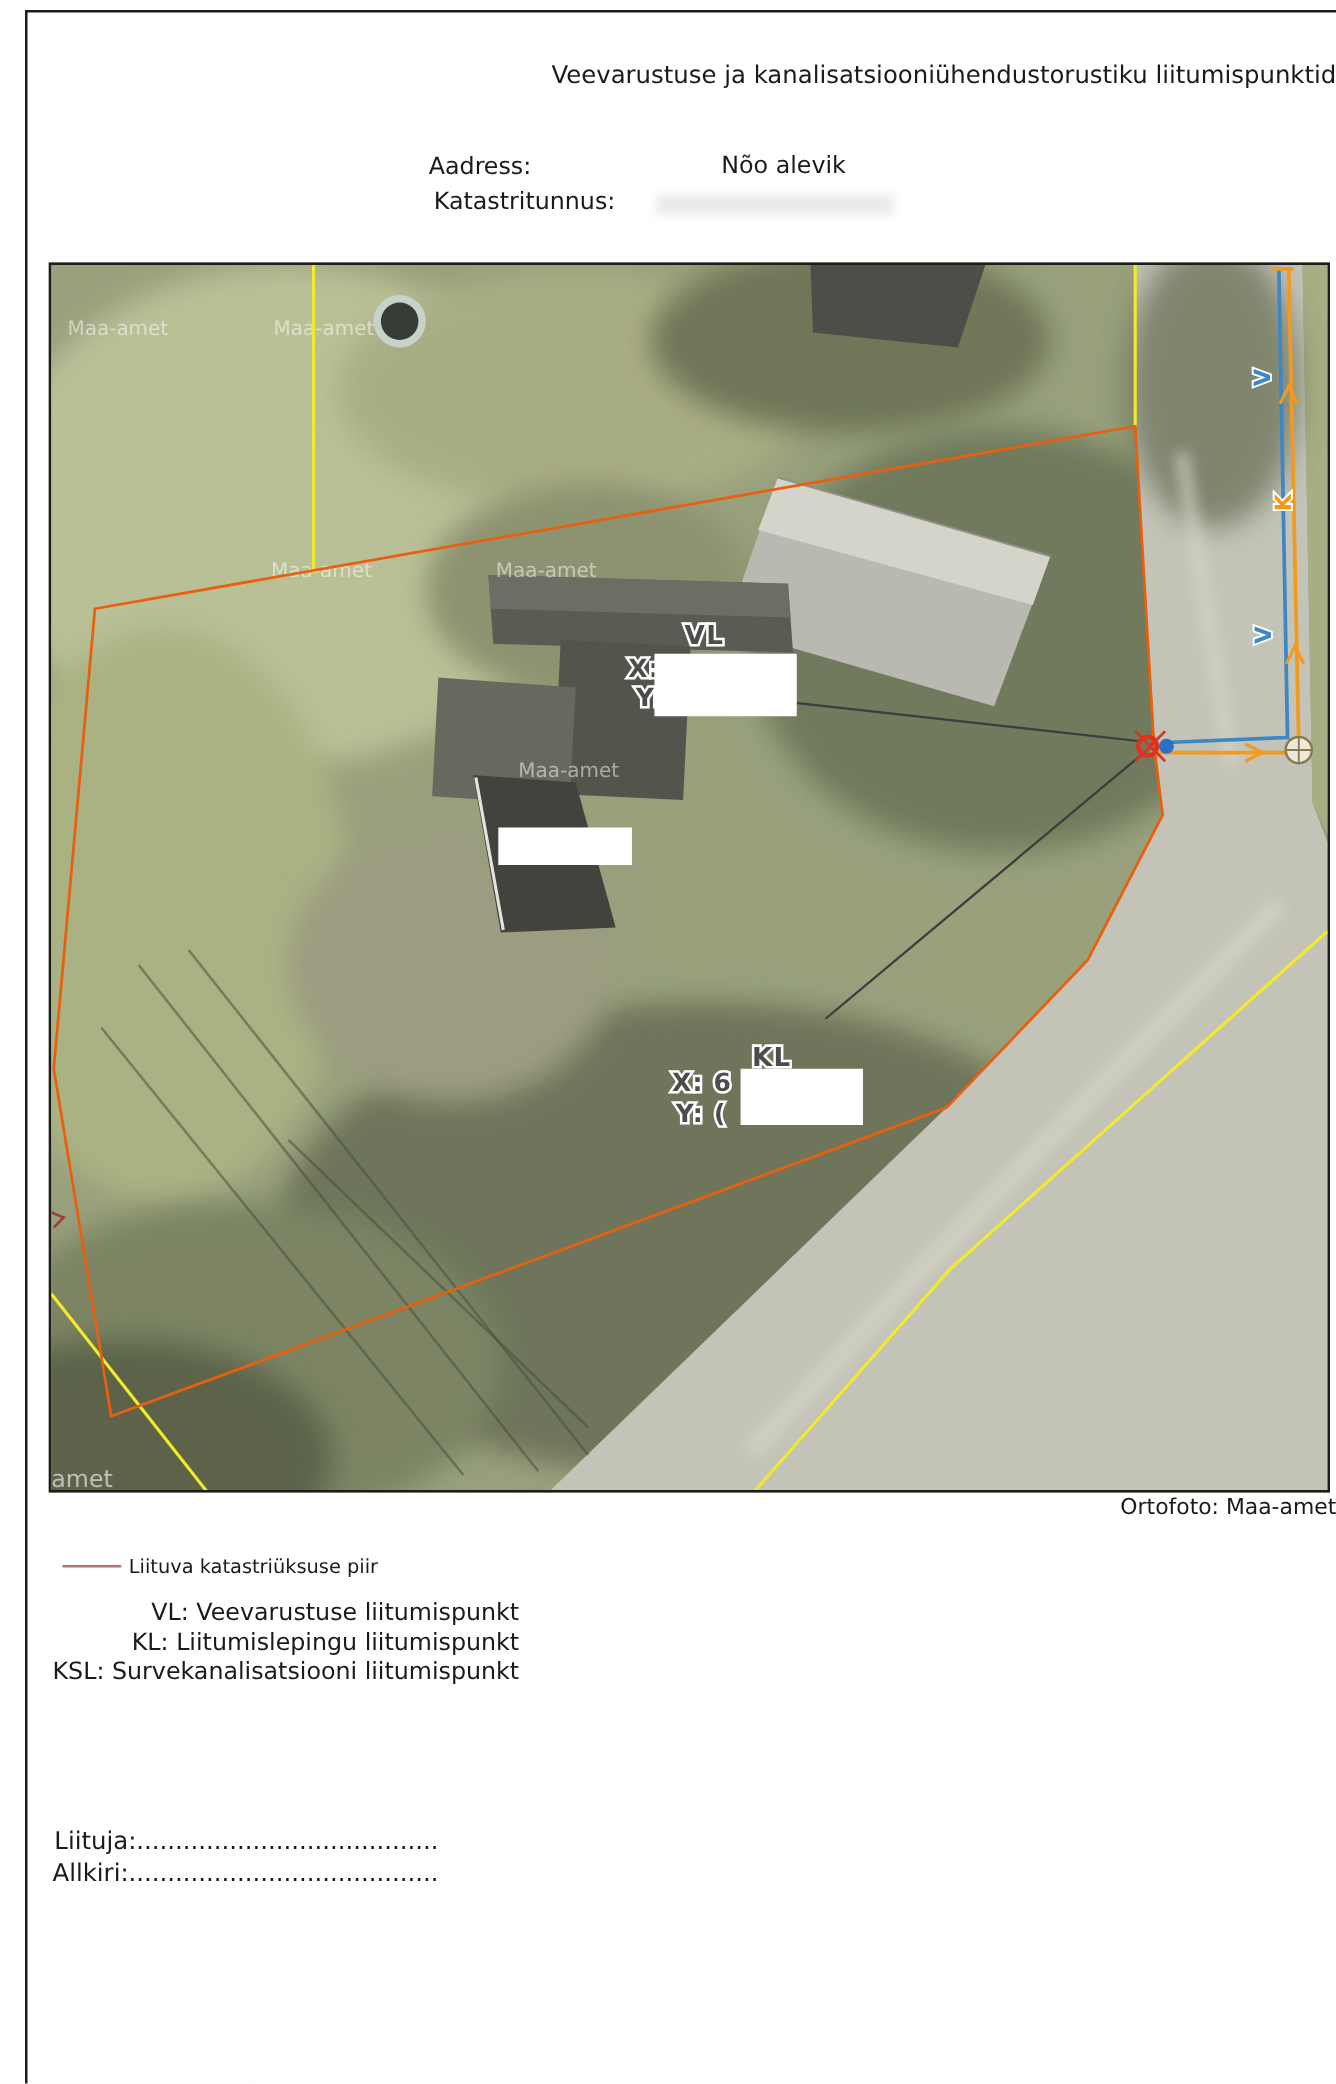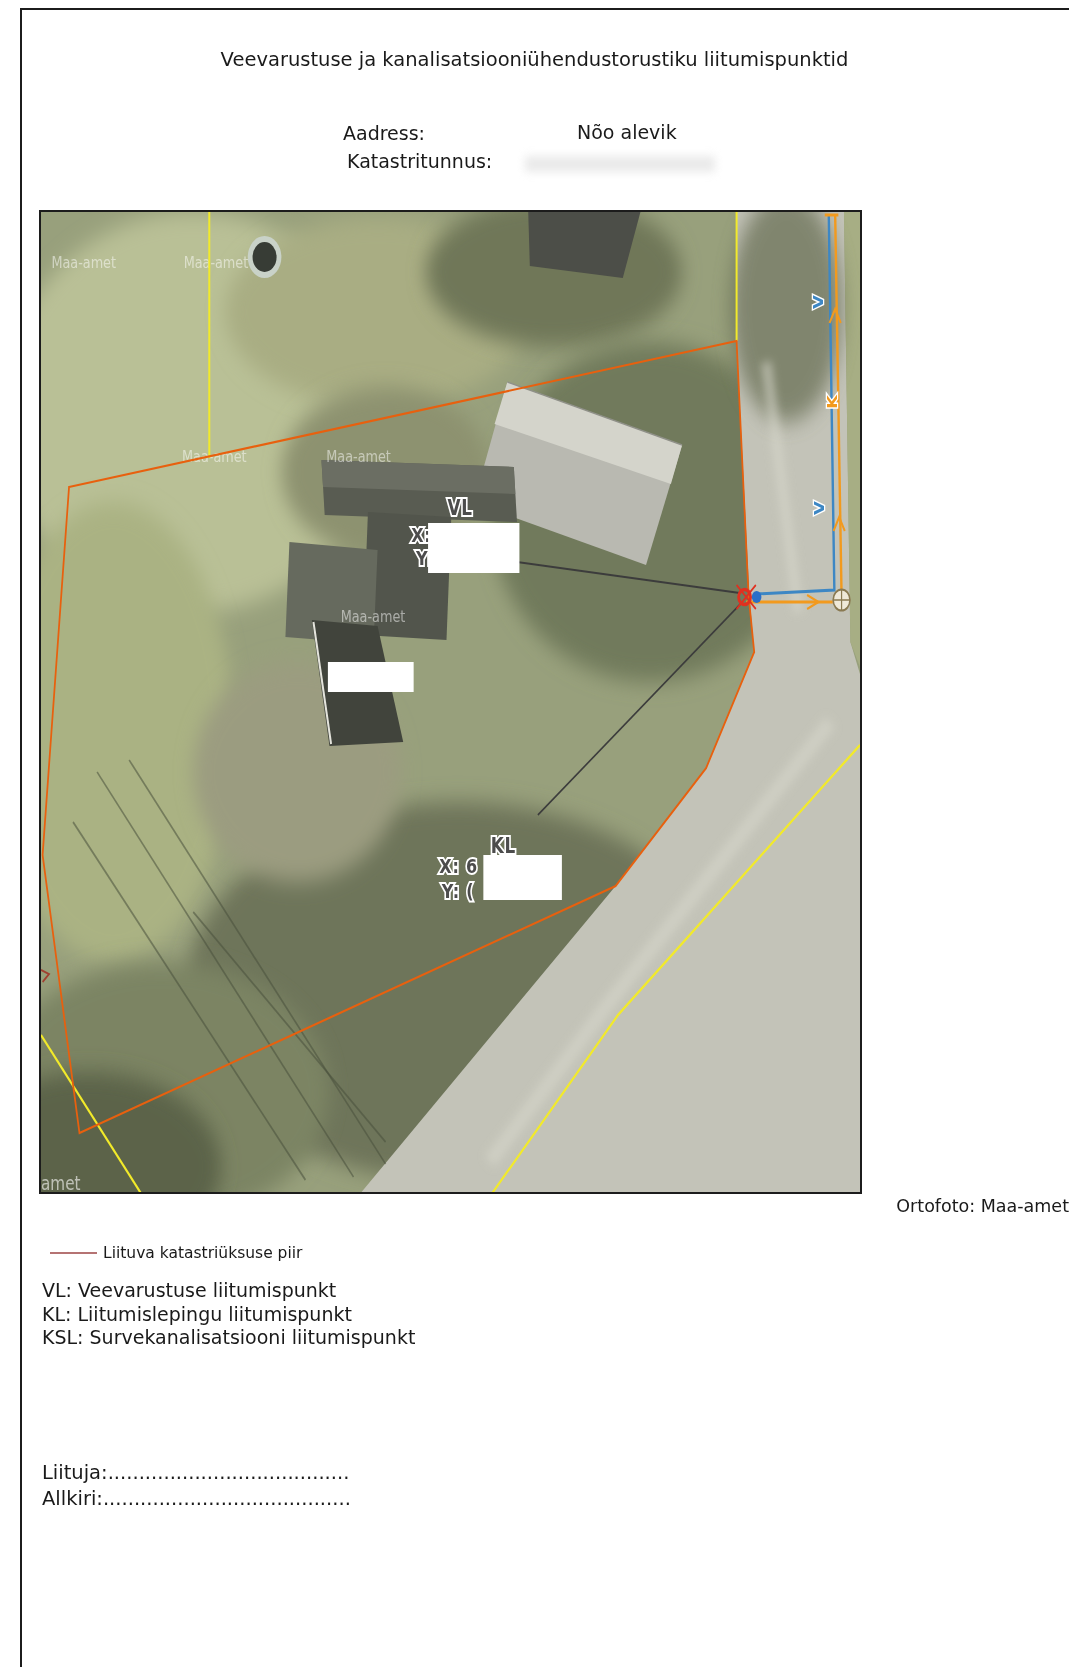--- a/index.html
+++ b/index.html
@@ -1,24 +1,24 @@
 <!DOCTYPE html>
 <html><head>
 <meta charset="utf-8">
 <style>
   html,body{margin:0;padding:0;background:#ffffff;}
   #doc{position:relative;width:1069px;height:1667px;background:#fff;overflow:hidden;
        font-family:"DejaVu Sans","Liberation Sans",sans-serif;color:#1a1a1a;}
-  .abs{position:absolute;}
+  .abs{position:absolute;text-align:right;}
   .border-line{background:#1c1c1c;}
   .title{width:100%;text-align:center;font-size:19.5px;font-weight:400;}
   .field-label{font-size:19px;}
   .field-value{font-size:19px;}
   .redact-smudge{width:190px;height:16px;background:#d9d9d9;filter:blur(4px);opacity:.55;}
-  #map-frame{left:39px;top:210px;width:823px;height:984px;border:2px solid #1c1c1c;box-sizing:border-box;background:#9aa27d;}
+  #map-frame{left:39px;top:210px;width:1025px;height:984px;border:2px solid #1c1c1c;box-sizing:border-box;background:#9aa27d;}
   #map-frame svg{display:block;width:100%;height:100%;}
   .credit{font-size:17.5px;}
   .legend-label{font-size:15.5px;}
   .legend-line{height:2px;background:#b57373;}
   .defs{font-size:19px;line-height:23.5px;}
   .sig{font-size:19.5px;line-height:25.5px;}
   
   .wm{fill:#ffffff;opacity:.5;font-size:16px;font-family:"DejaVu Sans",sans-serif;}
   .wm-big{fill:#ffffff;opacity:.6;font-size:19px;font-family:"DejaVu Sans",sans-serif;}
   .maplabel{font-family:"DejaVu Sans",sans-serif;font-size:20px;font-weight:600;fill:#4c4c4c;
@@ -28,21 +28,21 @@
   .shadowline{stroke:#49503c;stroke-width:2;opacity:.55;}
 </style>
 </head>
 <body>
 
 <div id="doc">
 
   <div class="abs border-line" style="left:20px;top:8px;width:1049px;height:2px;"></div>
   <div class="abs border-line" style="left:20px;top:8px;width:2px;height:1659px;"></div>
 
-  <div class="abs title" style="top:48px;">Veevarustuse ja kanalisatsiooniühendustorustiku liitumispunktid</div>
+  <div class="abs title" style="top:48px;text-align:right;">Veevarustuse ja kanalisatsiooniühendustorustiku liitumispunktid</div>
   <div class="abs field-label" style="left:343px;top:122px;">Aadress:</div>
   <div class="abs field-value" style="left:577px;top:121px;">Nõo alevik</div>
   <div class="abs field-label" style="left:347px;top:150px;">Katastritunnus:</div>
   <div class="abs redact-smudge" style="left:525px;top:156px;"></div>
 
   <div id="map-frame" class="abs">
     <svg viewBox="0 0 1022 980" preserveAspectRatio="none">
       <defs>
         <filter id="soft" x="-40%" y="-40%" width="180%" height="180%">
             <feGaussianBlur stdDeviation="11"></feGaussianBlur>

